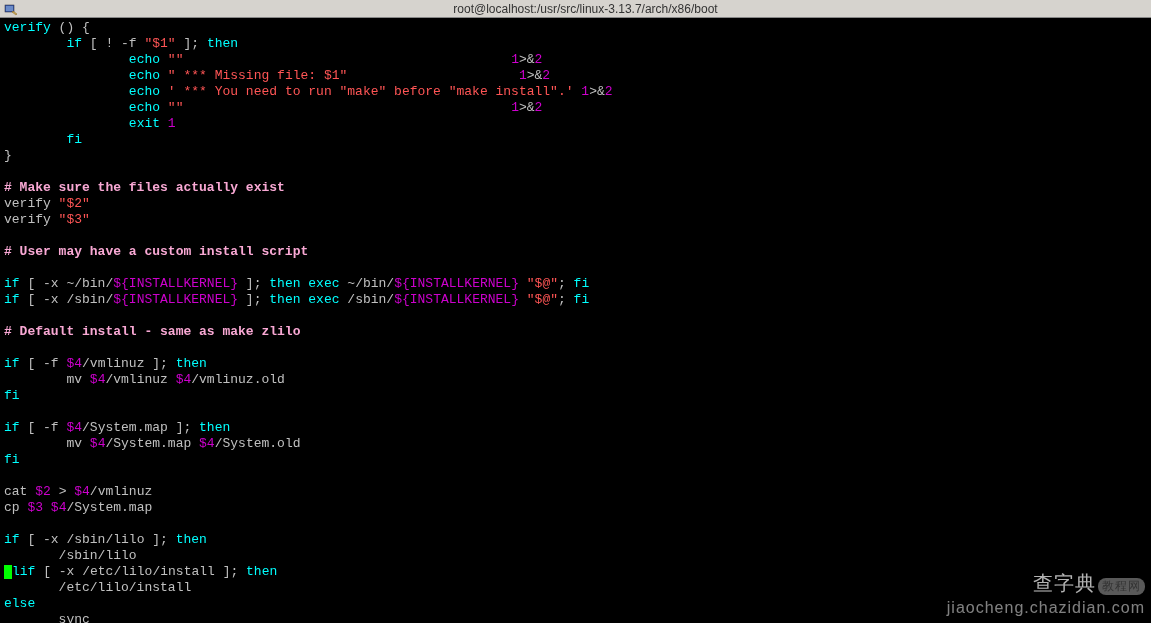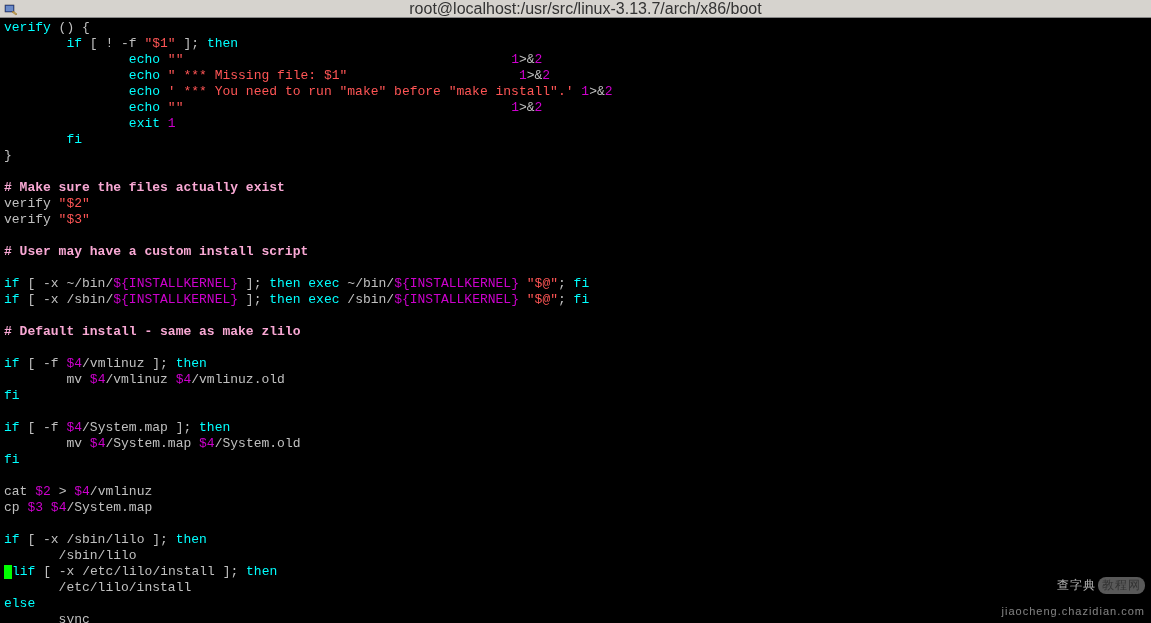--- a/index.html
+++ b/index.html
@@ -23,21 +23,21 @@
   .titlebar-icon {
     width: 14px; height: 14px;
     display: inline-flex; align-items: center; justify-content: center;
     margin-right: 6px;
   }
   .titlebar-title {
     flex: 1;
     text-align: center;
     color: #333;
     font-family: Arial, sans-serif;
-    font-size: 16px;
+    font-size: 12px;
   }
   .terminal {
     padding: 2px 4px;
     line-height: 16px;
     white-space: pre;
     color: #c0c0c0;
   }
   .l { min-height: 16px; }
   .c-cyan   { color: #00ffff; }
   .c-redb   { color: #ff5555; }
@@ -47,23 +47,23 @@
   .watermark {
     position: absolute;
     right: 6px;
     bottom: 6px;
     font-family: Arial, sans-serif;
     font-size: 12px;
     color: rgba(255,255,255,0.55);
     text-align: right;
     letter-spacing: 1px;
   }
-  .watermark .big { font-size: 12px; color: rgba(255,255,255,0.7); }
+  .watermark .big { font-size: 20px; color: rgba(255,255,255,0.7); }
   .watermark .box { display:inline-block; background: rgba(255,255,255,0.35); color:#333; padding:0 4px; margin-left:2px; border-radius:8px; }
-  .watermark .small { font-size: 11px; color: rgba(255,255,255,0.5); display:block; margin-top:11px;}
+  .watermark .small { font-size: 16px; color: rgba(255,255,255,0.5); display:block; margin-top:2px;}
   .cursor { display:inline-block; width:8px; height:14px; background:#00ff00; vertical-align:text-bottom; }
 </style>
 </head>
 <body>
 
 <div class="titlebar">
   <span class="titlebar-icon">
     <svg width="14" height="14" viewBox="0 0 14 14">
       <rect x="1" y="3" width="9" height="7" fill="#3a5aa8" stroke="#223" stroke-width="0.5"></rect>
       <rect x="2" y="4" width="7" height="5" fill="#6a8ac8"></rect>

